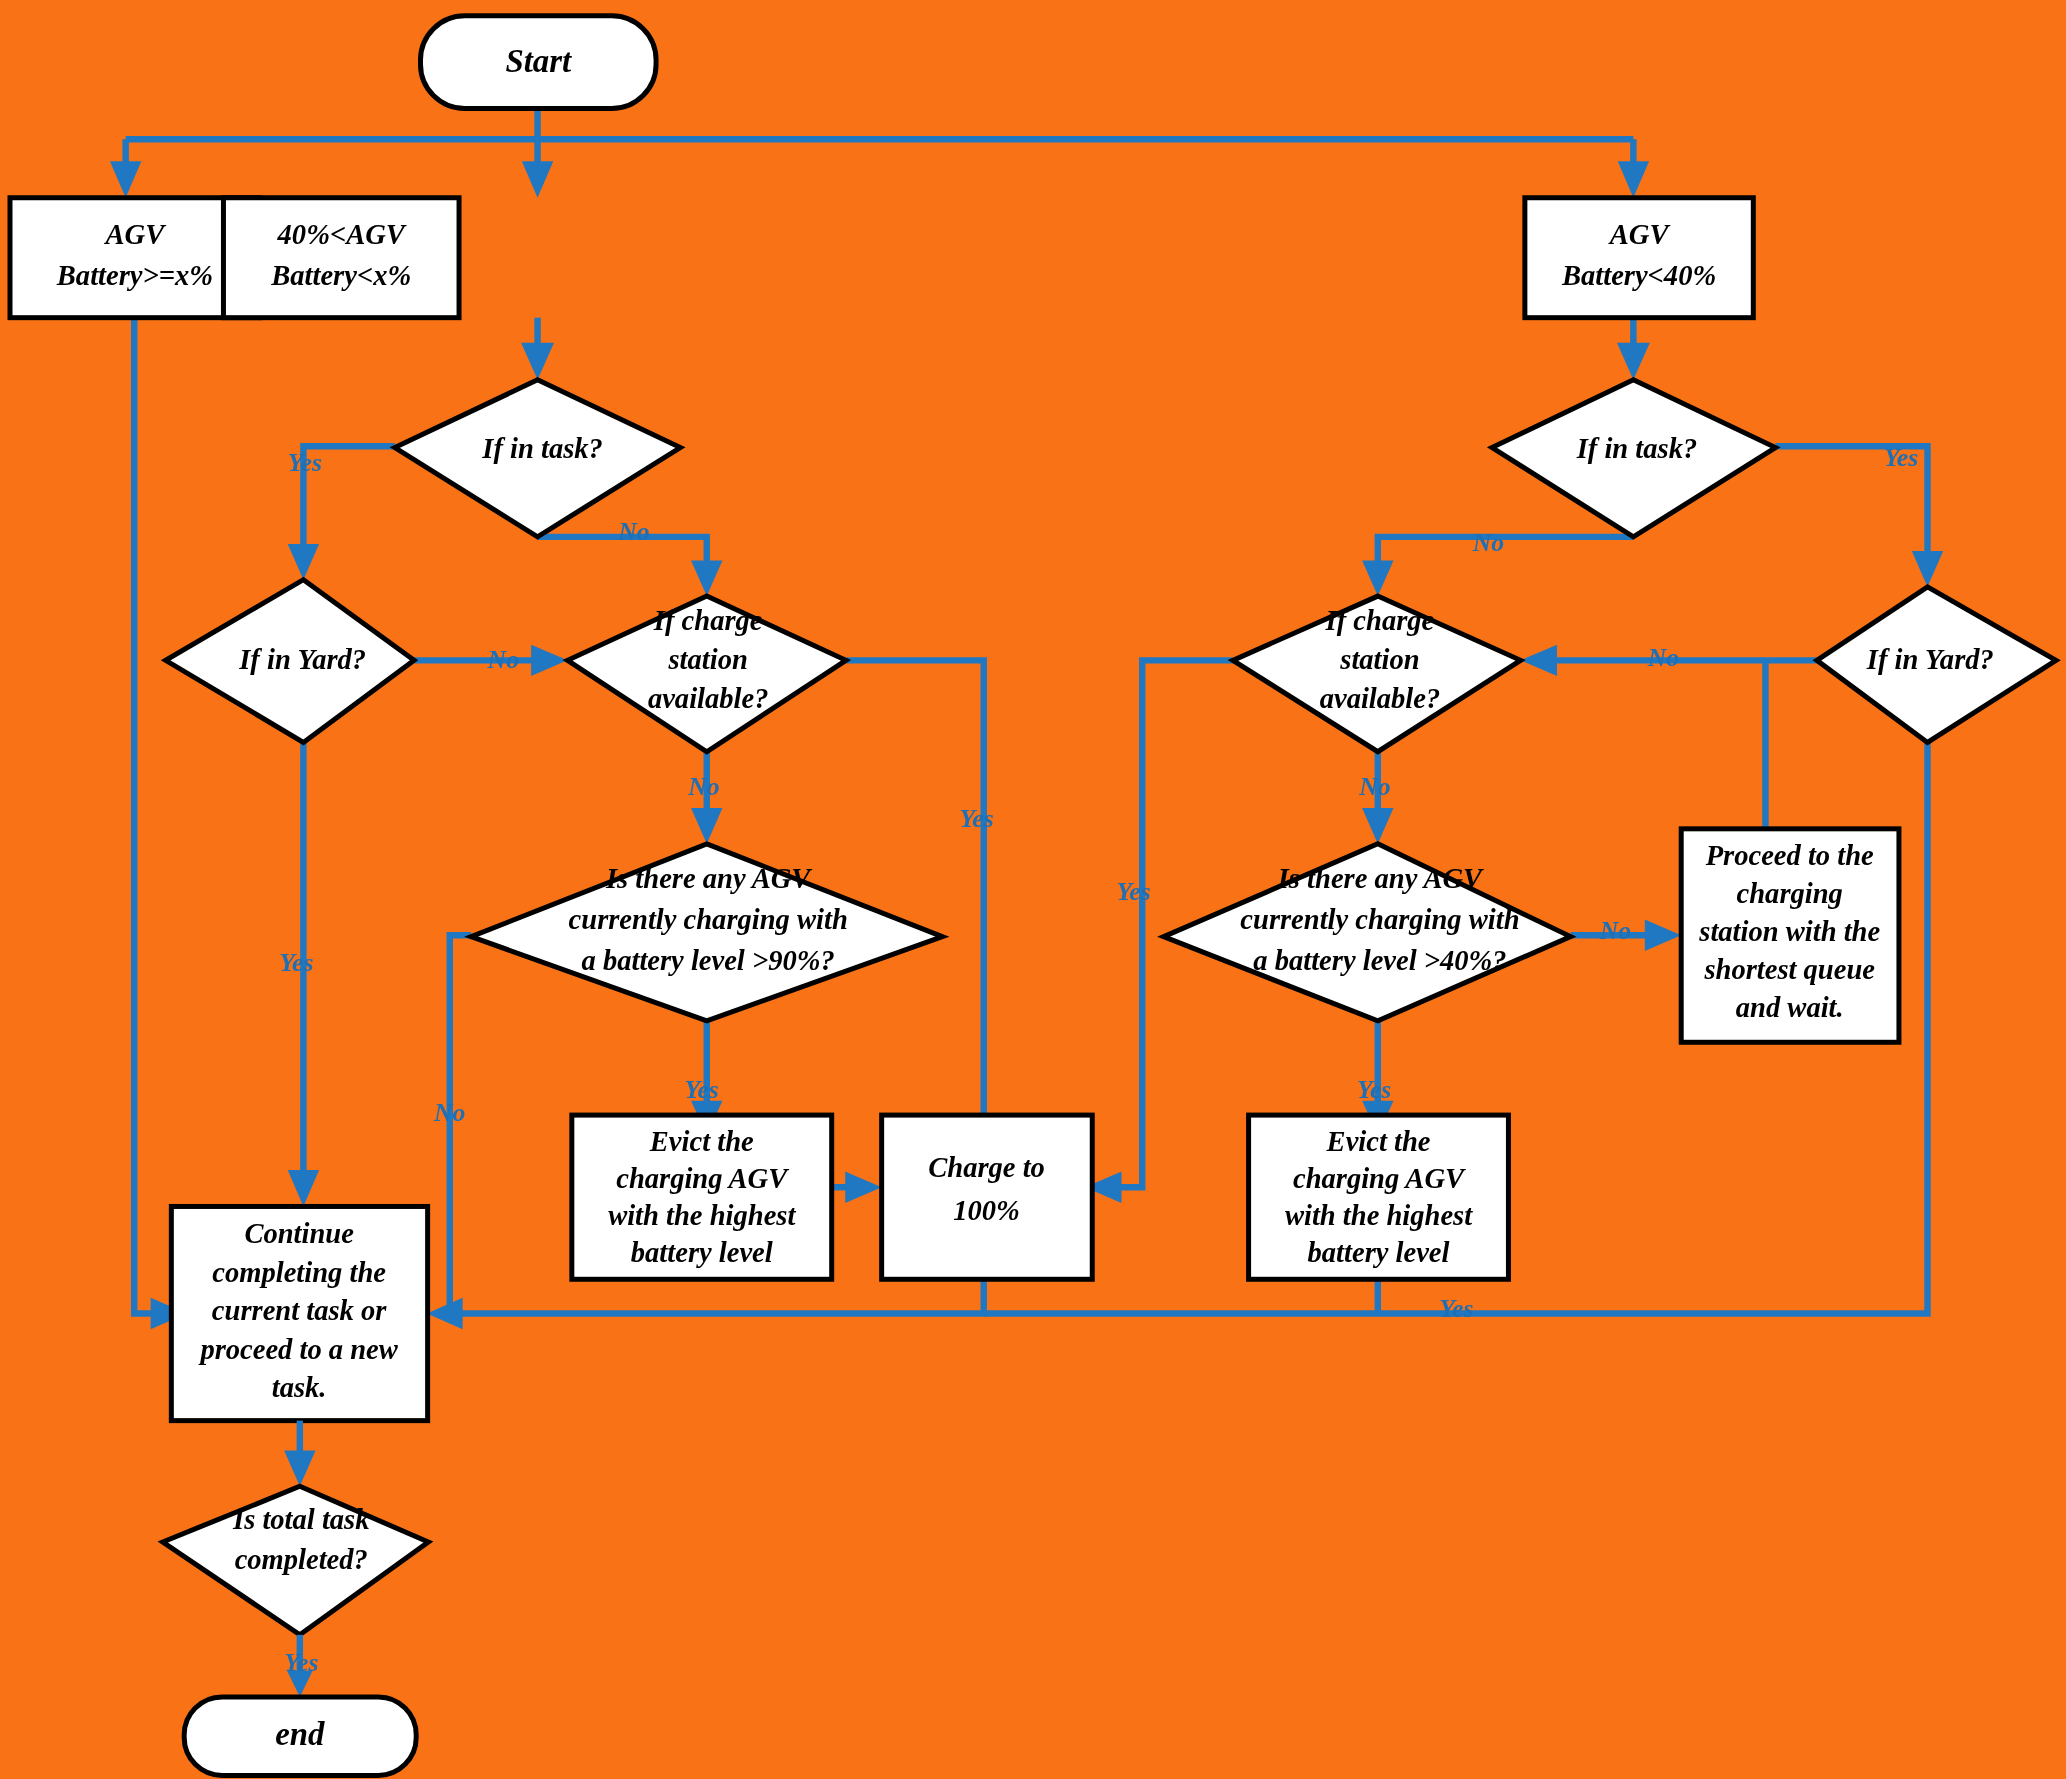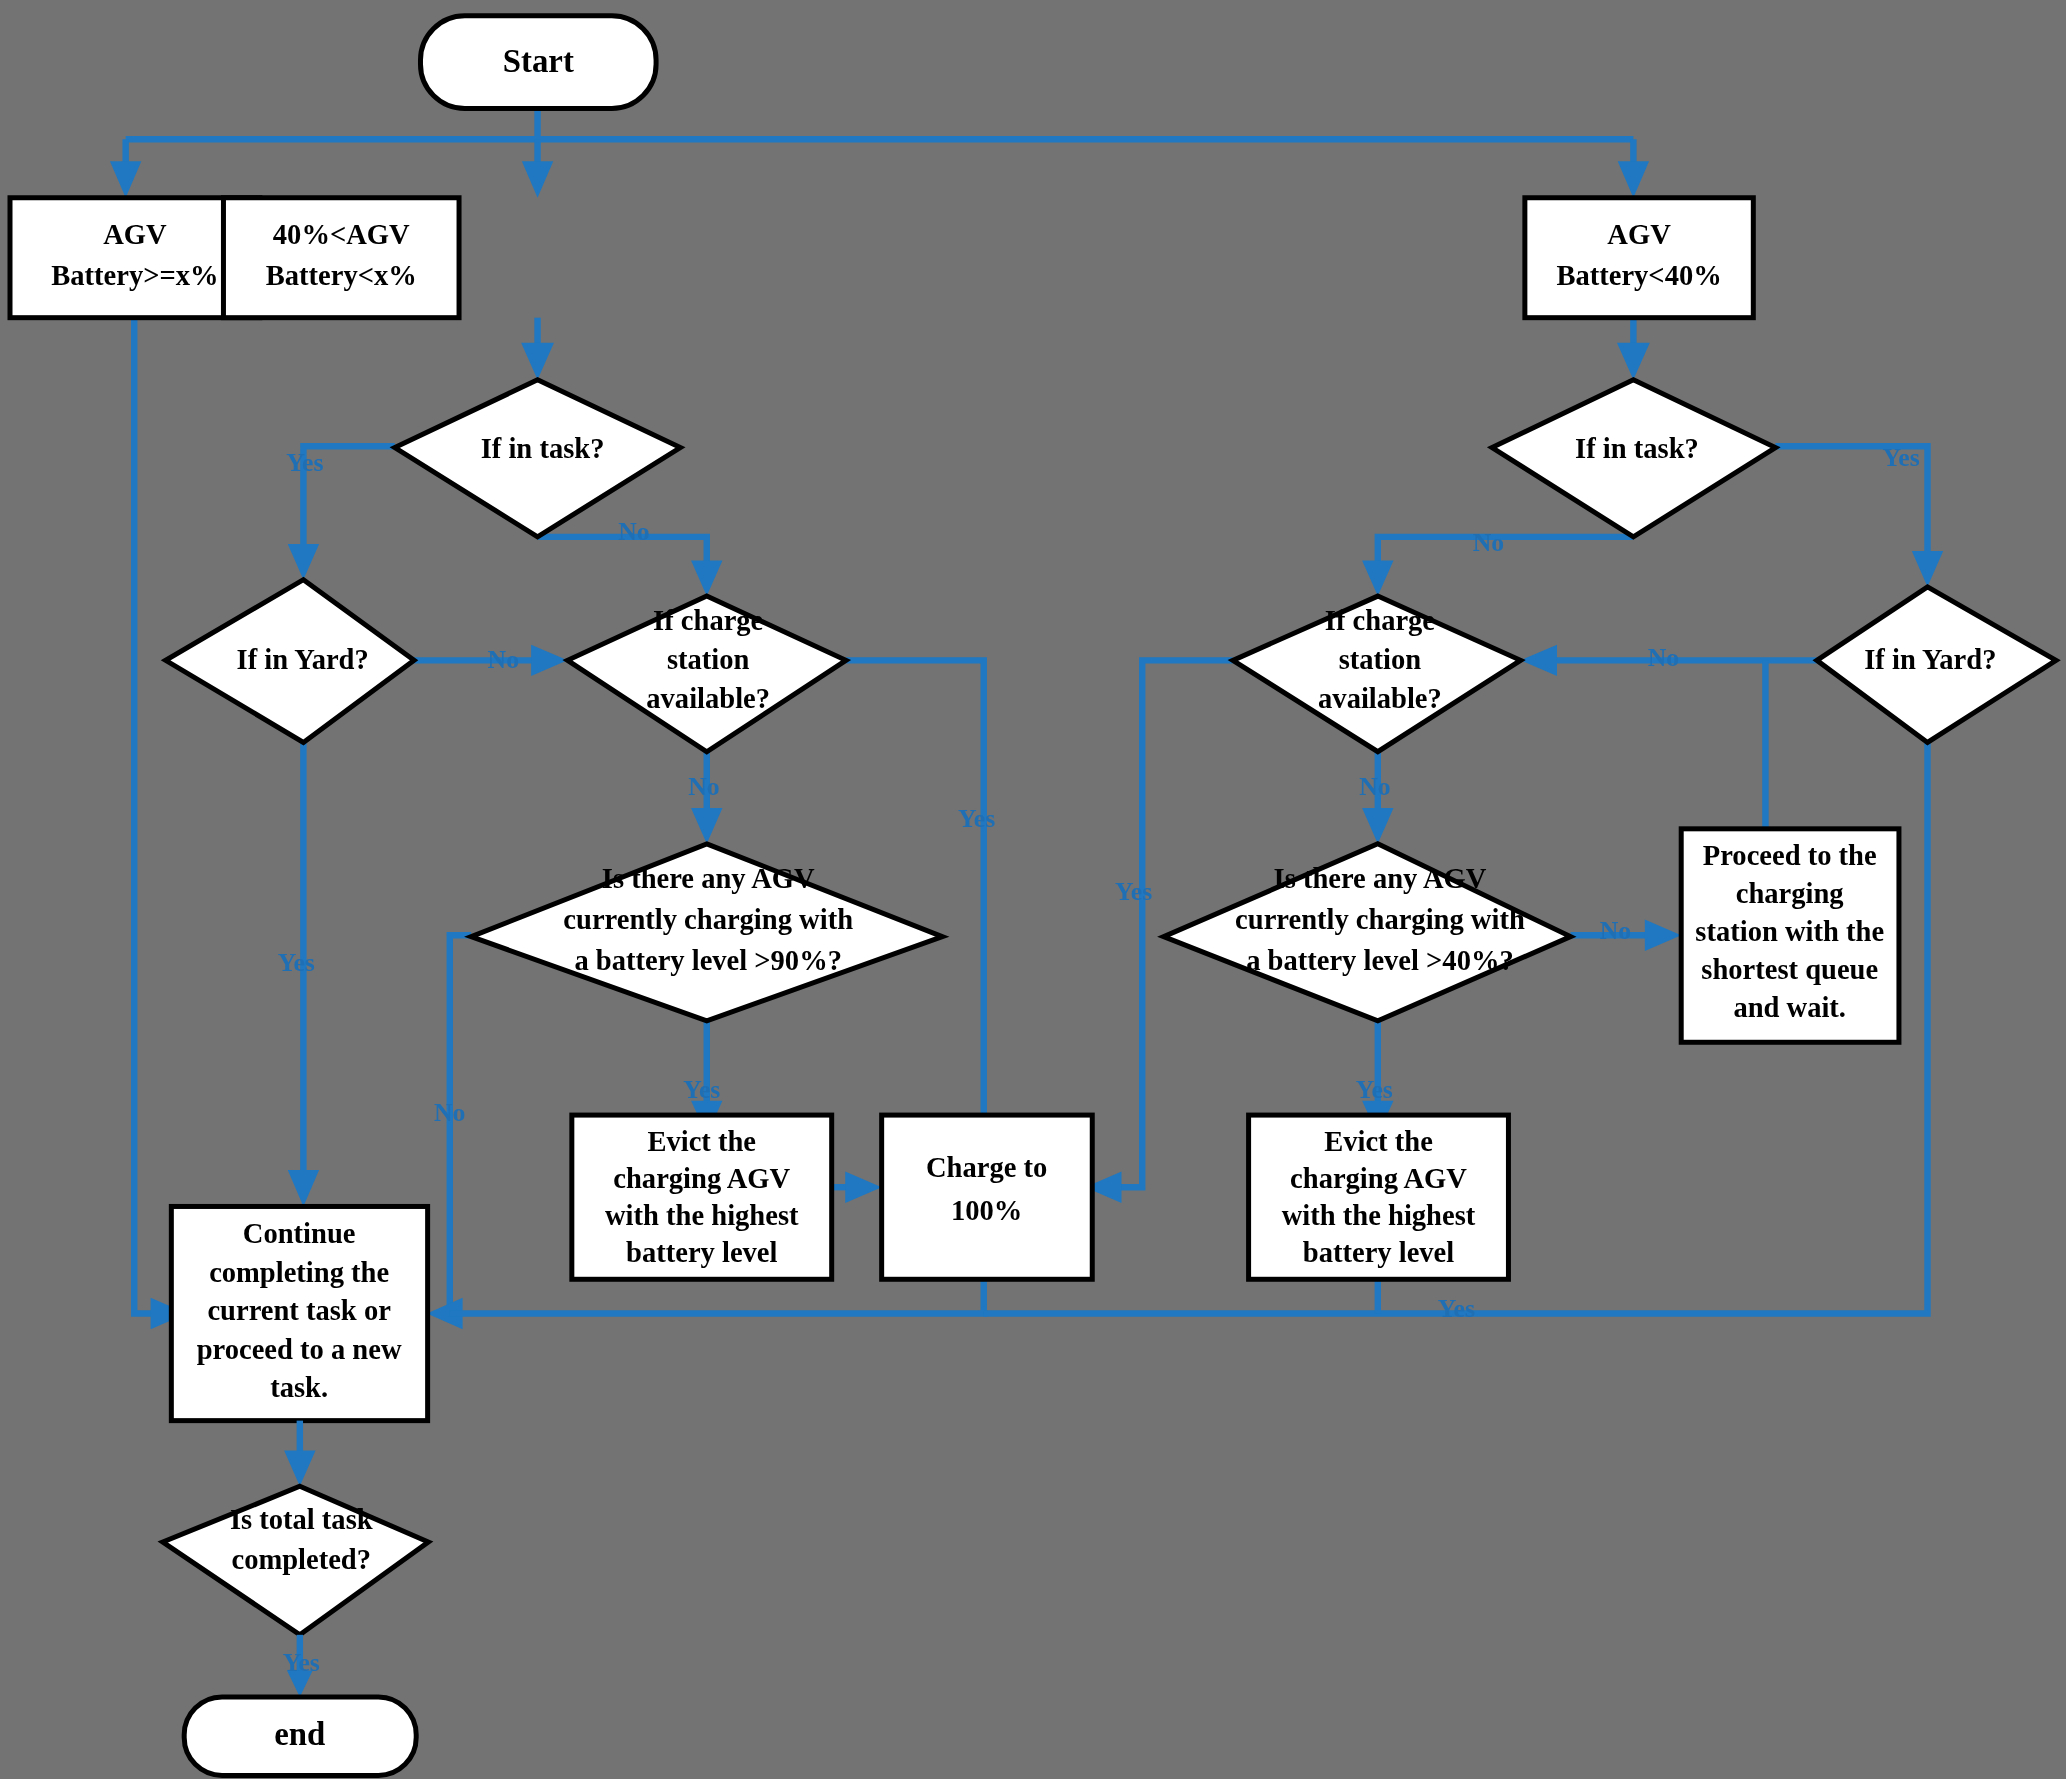--- a/index.html
+++ b/index.html
@@ -7,22 +7,23 @@
     padding: 0;
     background: #ffffff;
   }
   body {
     font-family: "Liberation Serif", "DejaVu Serif", serif;
   }
   #chart-root {
     position: relative;
     width: 2066px;
     height: 1779px;
-    background: #737373;
+    background: #f97316;
     overflow: hidden;
+    font-style: italic;
   }
   svg#flow {
     position: absolute;
     top: 0;
     left: 0;
     width: 2066px;
     height: 1779px;
   }
   .node-shape {
     fill: #ffffff;

